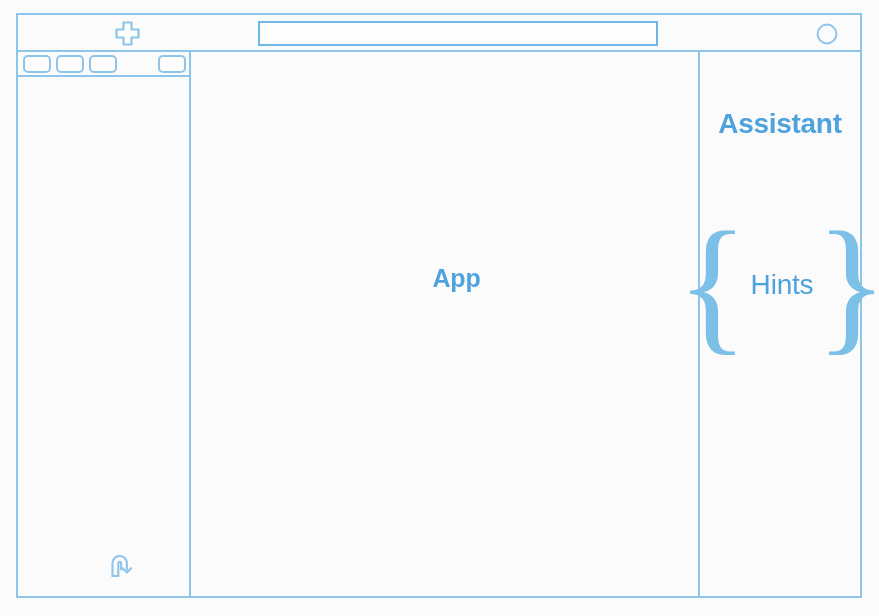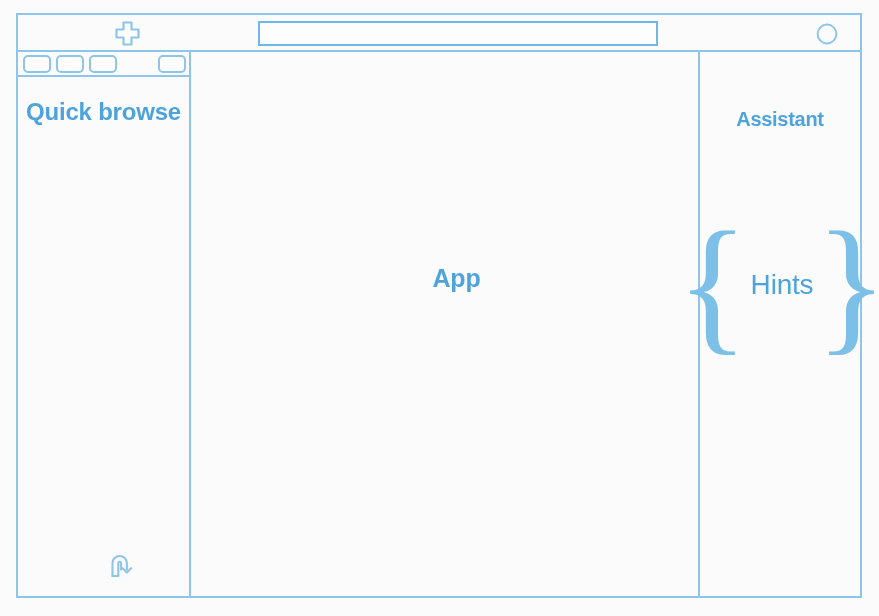--- a/index.html
+++ b/index.html
@@ -190,21 +190,21 @@
     width: 160px;
     bottom: 0;
   }
 
   .assistant-title {
     position: absolute;
     left: 0;
     right: 0;
     top: 56px;
     text-align: center;
-    font-size: 20px;
+    font-size: 28px;
     font-weight: bold;
     color: #4ea3dd;
     letter-spacing: -0.3px;
   }
 
   .hints-block {
     position: absolute;
     left: 14px;
     right: 10px;
     top: 160px;
@@ -261,21 +261,20 @@
 
       <div class="sidebar">
 
         <div class="tab-strip">
           <div class="tab-chip c1"></div>
           <div class="tab-chip c2"></div>
           <div class="tab-chip c3"></div>
           <div class="tab-chip c4"></div>
         </div>
 
-        <div class="sidebar-title">Quick browse</div>
 
         <div class="sidebar-content"></div>
 
         <div class="back-icon">
           <svg width="32" height="32" viewBox="0 0 32 32">
             <path d="M8.5 27 V14.2 A7.2 7.2 0 0 1 22.9 14.2 V20.6" fill="none" stroke="#8ec5ea" stroke-width="2.1" stroke-linecap="round" stroke-linejoin="round"></path>
             <path d="M14.3 27 V14.2 A1.4 1.4 0 0 1 17.1 14.2 V20.6" fill="none" stroke="#8ec5ea" stroke-width="2.1" stroke-linecap="round" stroke-linejoin="round"></path>
             <path d="M18.6 19.2 L22.9 23.4 L27.2 19.2" fill="none" stroke="#8ec5ea" stroke-width="2.1" stroke-linecap="round" stroke-linejoin="round"></path>
             <path d="M8.5 27 H14.3" fill="none" stroke="#8ec5ea" stroke-width="2.1" stroke-linecap="round"></path>
           </svg>

